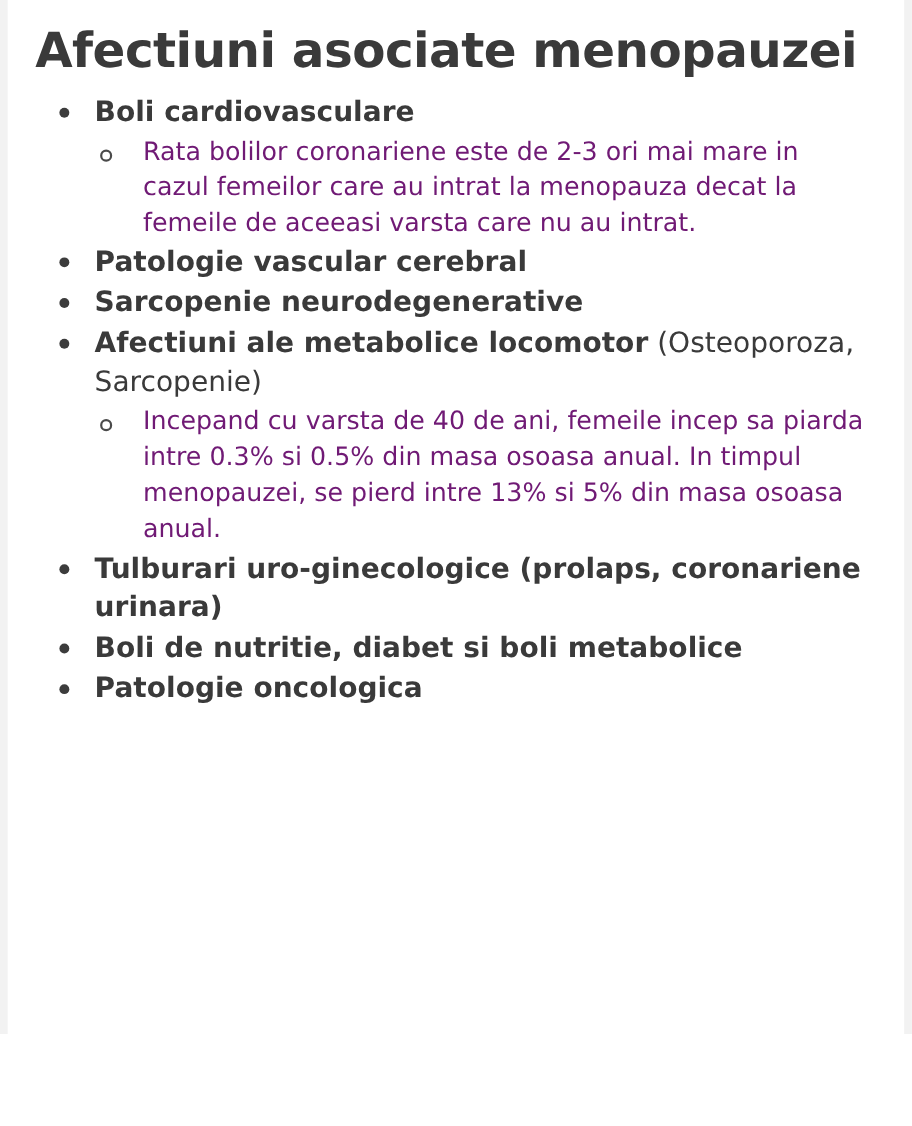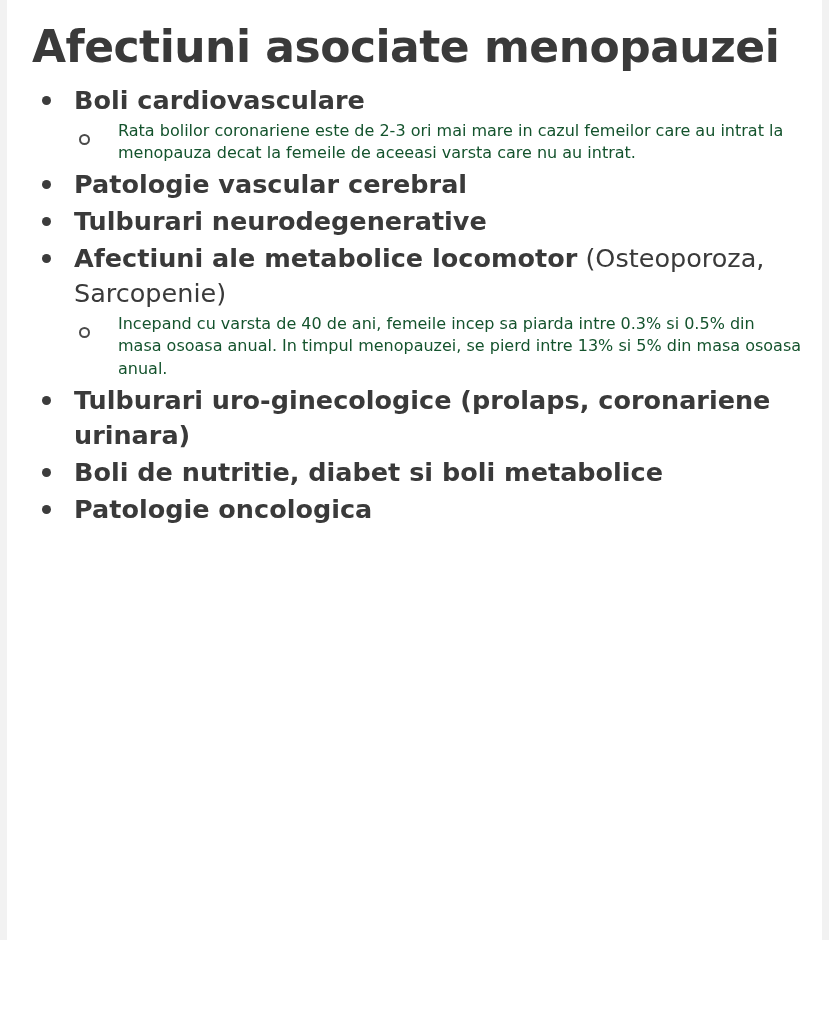--- a/index.html
+++ b/index.html
@@ -37,21 +37,21 @@
   .title {
     font-size: 44px;
     font-weight: bold;
     letter-spacing: -0.5px;
     color: #3a3a3a;
     line-height: 1.15;
     margin: 4px 0 10px 2px;
   }
   ul.level1 {
     list-style: none;
-    margin: 0;
+    margin: 12px;
     padding: 0;
   }
   li.l1 {
     position: relative;
     padding-left: 44px;
     margin-bottom: 2px;
   }
   li.l1 > .bullet1 {
     position: absolute;
     left: 12px;
@@ -84,24 +84,24 @@
     position: absolute;
     left: 5px;
     top: 14px;
     width: 11px;
     height: 11px;
     border-radius: 50%;
     border: 2px solid #4a4a4a;
     box-sizing: border-box;
   }
   .l2text {
-    font-size: 16px;
+    font-size: 23px;
     font-weight: normal;
     line-height: 1.42;
-    color: #14532d;
+    color: #701a75;
   }
 </style>
 </head>
 <body>
 
 <div class="slide">
   <div class="edge-left"></div>
   <div class="edge-right"></div>
 
   <h1 class="title">Afectiuni asociate menopauzei</h1>
@@ -119,21 +119,21 @@
       </ul>
     </li>
 
     <li class="l1">
       <span class="bullet1"></span>
       <div class="l1text">Patologie vascular cerebral</div>
     </li>
 
     <li class="l1">
       <span class="bullet1"></span>
-      <div class="l1text">Tulburari neurodegenerative</div>
+      <div class="l1text">Sarcopenie neurodegenerative</div>
     </li>
 
     <li class="l1">
       <span class="bullet1"></span>
       <div class="l1text"><span>Afectiuni ale metabolice locomotor</span><span class="normal"> (Osteoporoza, Sarcopenie)</span></div>
       <ul class="level2">
         <li class="l2">
           <span class="bullet2"></span>
           <div class="l2text">Incepand cu varsta de 40 de ani, femeile incep sa piarda intre 0.3% si 0.5% din masa osoasa anual. In timpul menopauzei, se pierd intre 13% si 5% din masa osoasa anual.</div>
         </li>

